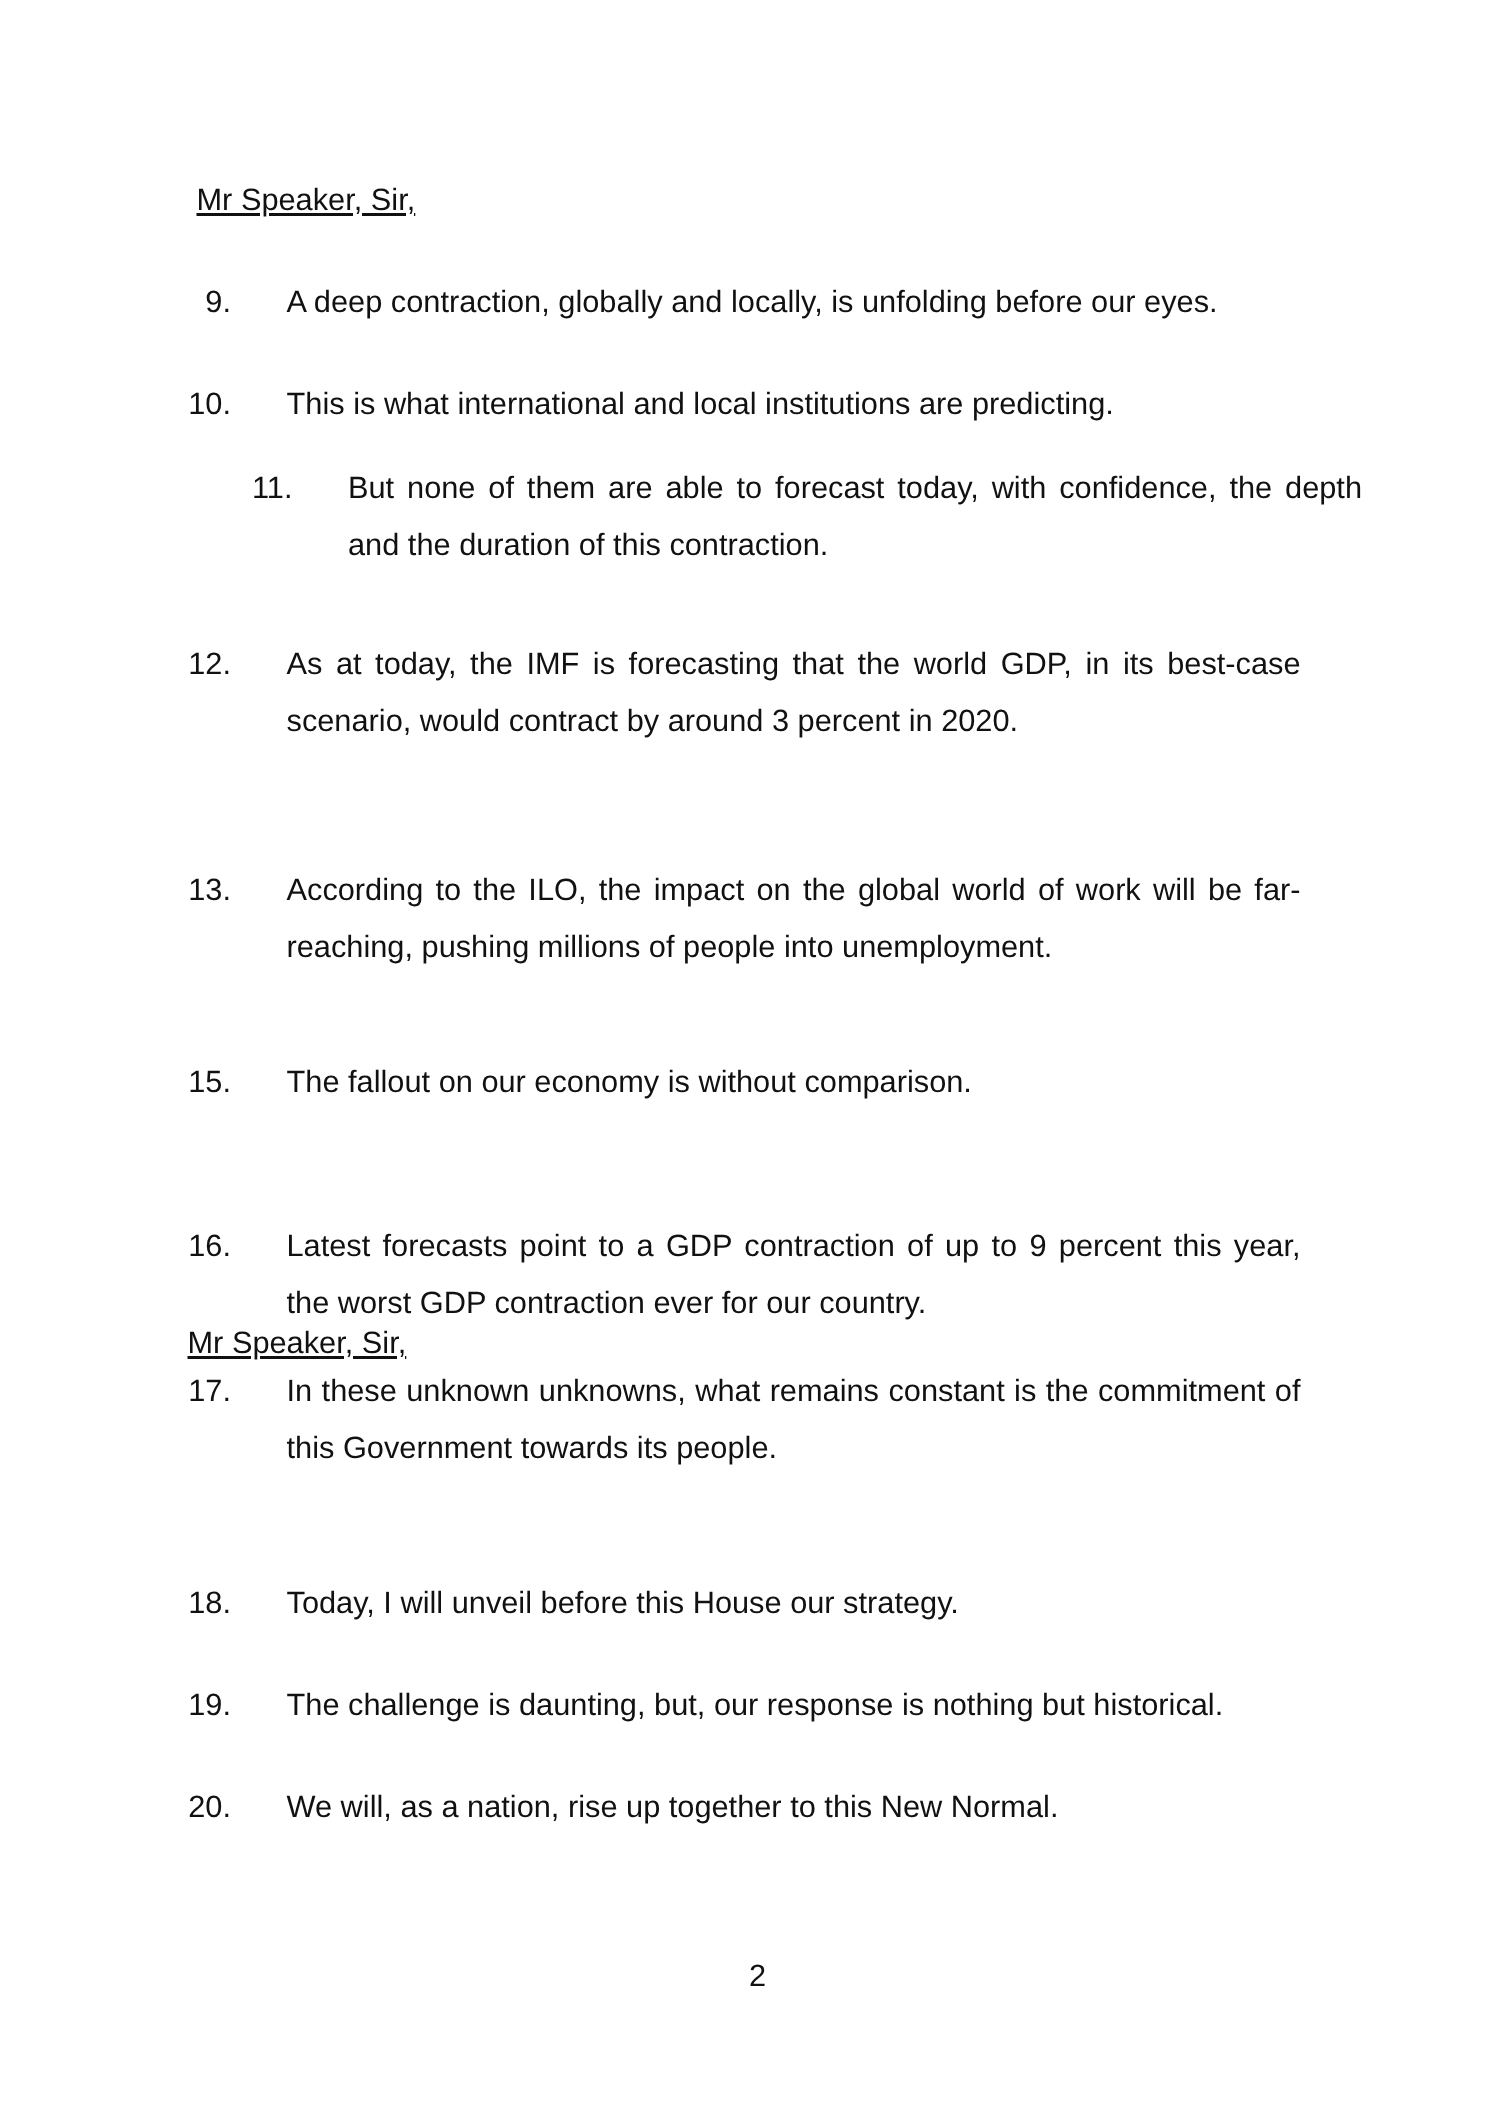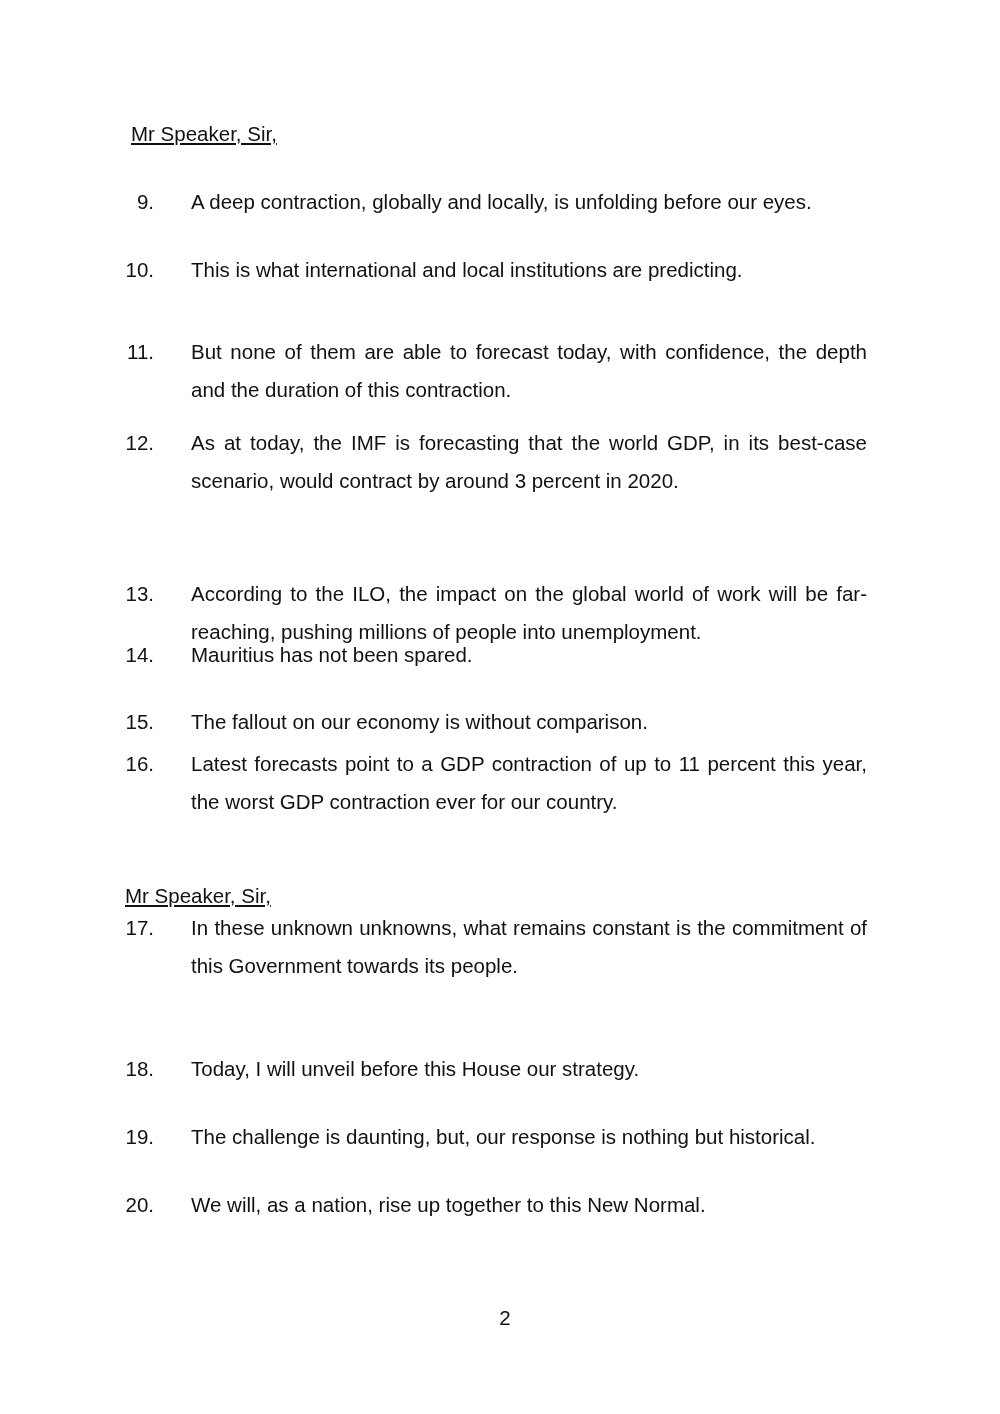--- a/index.html
+++ b/index.html
@@ -67,48 +67,44 @@
   <div class="para" style="top:190px;">
     <span class="num">9.</span>
     <div class="text">A deep contraction, globally and locally, is unfolding before our eyes.</div>
   </div>
 
   <div class="para" style="top:258px;">
     <span class="num">10.</span>
     <div class="text">This is what international and local institutions are predicting.</div>
   </div>
 
-  <div class="para" style="top:340px;">
+  <div class="para" style="top:314px;margin-left:41px;">
     <span class="num">11.</span>
     <div class="text">But none of them are able to forecast today, with confidence, the depth and the duration of this contraction.</div>
   </div>
 
   <div class="para" style="top:431px;">
     <span class="num">12.</span>
     <div class="text">As at today, the IMF is forecasting that the world GDP, in its best-case scenario, would contract by around 3 percent in 2020.</div>
   </div>
 
   <div class="para" style="top:537px;margin-top:45px;">
     <span class="num">13.</span>
     <div class="text">According to the ILO, the impact on the global world of work will be far-reaching, pushing millions of people into unemployment.</div>
   </div>
 
-  <div class="para" style="top:643px;">
-    <span class="num">14.</span>
-    <div class="text">Mauritius has not been spared.</div>
-  </div>
 
   <div class="para" style="top:710px;">
     <span class="num">15.</span>
     <div class="text">The fallout on our economy is without comparison.</div>
   </div>
 
-  <div class="para" style="top:752px;">
+  <div class="para" style="top:819px;">
     <span class="num">16.</span>
-    <div class="text">Latest forecasts point to a GDP contraction of up to 11 percent this year, the worst GDP contraction ever for our country.</div>
+    <div class="text">Latest forecasts point to a GDP contraction of up to 9 percent this year, the worst GDP contraction ever for our country.</div>
   </div>
 
   <div class="salutation" style="left:125px; top:884px;">Mr Speaker, Sir,</div>
 
   <div class="para" style="top:916px;">
     <span class="num">17.</span>
     <div class="text">In these unknown unknowns, what remains constant is the commitment of this Government towards its people.</div>
   </div>
 
   <div class="para" style="top:1057px;">

